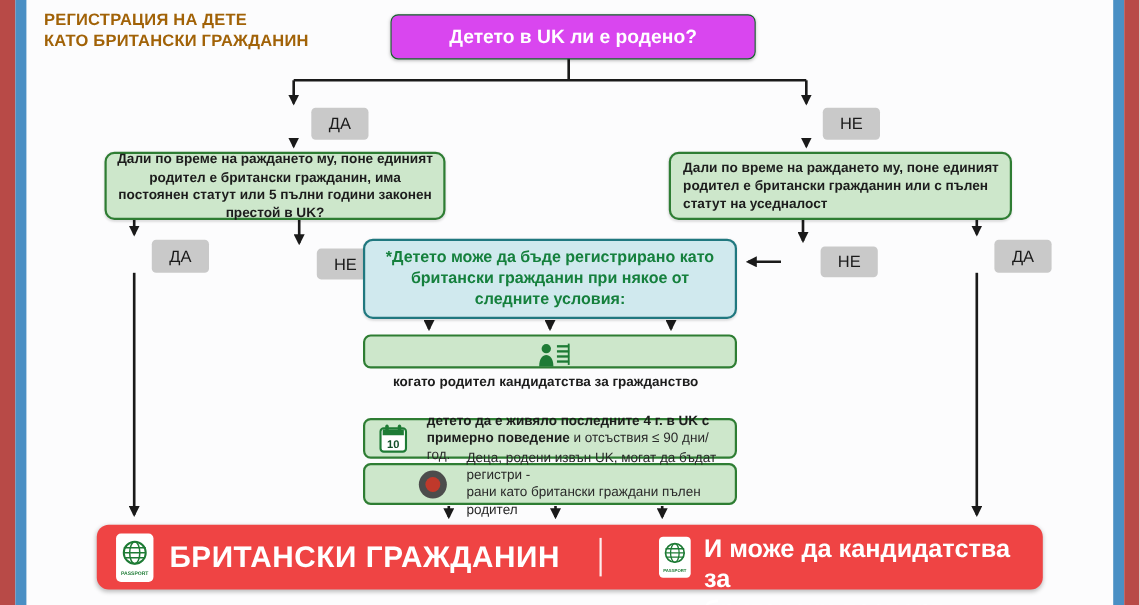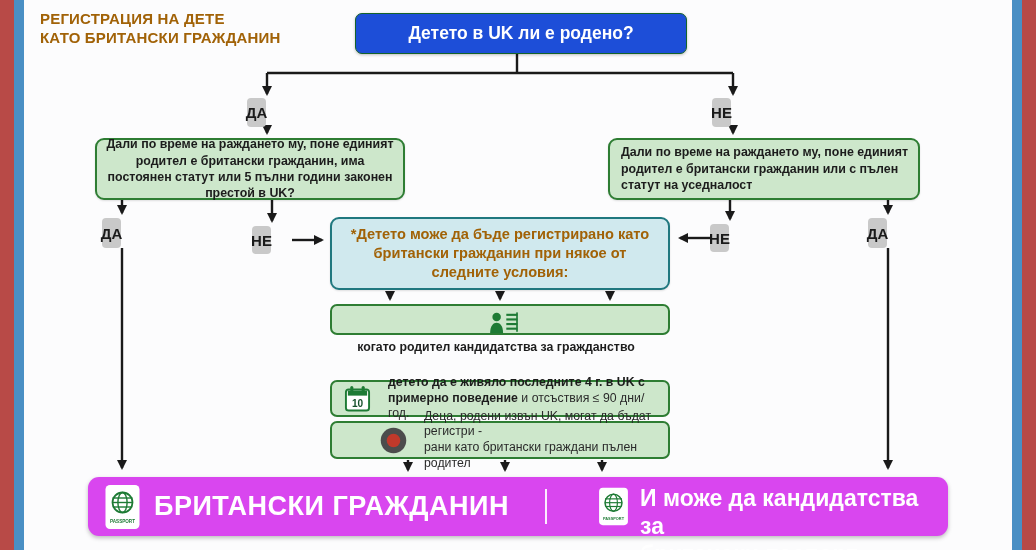--- a/index.html
+++ b/index.html
@@ -22,42 +22,42 @@
     font-size:15px;font-weight:800;line-height:1.28;
     color:#a16207;letter-spacing:.2px;
   }
 
   
   .connectors{position:absolute;left:0;top:0;width:1036px;height:550px;pointer-events:none;}
 
   
   .root-q{
     position:absolute;left:355px;top:13px;width:330px;height:39px;
-    background:#1d4ed8;border:1px solid #14632a;border-radius:7px;
+    background:#d946ef;border:1px solid #14632a;border-radius:7px;
     display:flex;align-items:center;justify-content:center;
     color:#fff;font-size:17.5px;font-weight:700;
     box-shadow:0 1px 3px rgba(0,0,0,.25);
   }
   .yn{
-    position:absolute;width:19px;height:29px;background:#c9c9c9;border-radius:4px;
+    position:absolute;width:52px;height:29px;background:#c9c9c9;border-radius:4px;
     display:flex;align-items:center;justify-content:center;
-    font-size:15px;font-weight:700;color:#1a1a1a;
+    font-size:15px;font-weight:400;color:#1a1a1a;margin-left:36px;
   }
   .q-box{
     position:absolute;background:#cde7cb;border:2px solid #2e7d33;border-radius:9px;
     font-size:12.4px;font-weight:700;line-height:1.32;color:#1c1c1c;
     display:flex;align-items:center;box-shadow:0 1px 2px rgba(0,0,0,.12);
   }
   .q-left{left:95px;top:138px;width:310px;height:62px;text-align:center;padding:2px 8px;box-sizing:border-box;justify-content:center;}
   .q-right{left:608px;top:138px;width:312px;height:62px;text-align:left;padding:2px 8px 2px 11px;box-sizing:border-box;}
   .note-box{
     position:absolute;left:330px;top:217px;width:340px;height:73px;
     background:#d0e9ee;border:2.5px solid #20787f;border-radius:9px;
     display:flex;flex-direction:column;align-items:center;justify-content:center;
-    font-size:14.6px;font-weight:700;color:#a16207;line-height:1.3;text-align:center;
+    font-size:14.6px;font-weight:700;color:#15803d;line-height:1.3;text-align:center;
     box-sizing:border-box;box-shadow:0 1px 2px rgba(0,0,0,.12);
   }
   .cond{
     position:absolute;left:330px;width:340px;
     background:#cde7cb;border:2px solid #2e7d33;border-radius:7px;
     display:flex;align-items:center;box-sizing:border-box;
     font-size:12.3px;line-height:1.28;color:#1c1c1c;
   }
   .cond .ic{flex:0 0 34px;margin-left:8px;display:flex;align-items:center;justify-content:center;}
   .cond .tx{flex:1;padding:0 8px 0 14px;}
@@ -66,21 +66,21 @@
   .c3{top:380px;height:37px;}
   .c4{top:421px;height:38px;padding-left:36px;}
   .c1 .tx{text-align:center;font-weight:700;padding-left:0;}
   .c2 .tx{font-weight:700;}
   .b{font-weight:700;}
   .r{font-weight:400;color:#2a2a2a;}
 
   
   .banner{
     position:absolute;left:88px;top:477px;width:860px;height:59px;
-    background:#d946ef;border-radius:11px;box-shadow:0 2px 4px rgba(0,0,0,.25);
+    background:#ef4444;border-radius:11px;box-shadow:0 2px 4px rgba(0,0,0,.25);
   }
   .banner .pp1{position:absolute;left:16px;top:7px;}
   .citizen{
     position:absolute;left:66px;top:0;height:59px;display:flex;align-items:center;
     color:#fff;font-size:27px;font-weight:800;letter-spacing:.5px;
   }
   .bdiv{position:absolute;left:457px;top:12px;width:2px;height:35px;background:rgba(255,255,255,.9);}
   .banner .pp2{position:absolute;left:510px;top:10px;}
   .apply{
     position:absolute;left:552px;top:7px;color:#fff;

